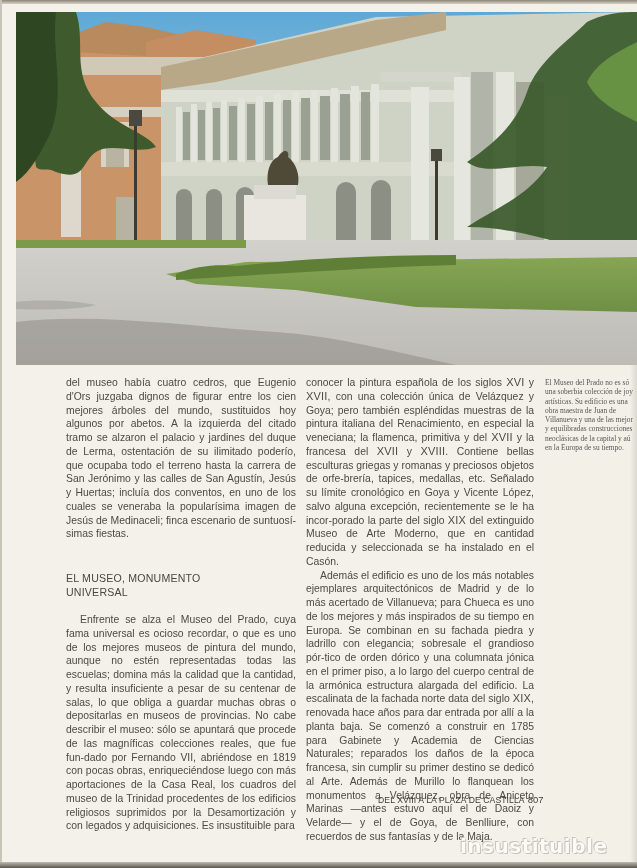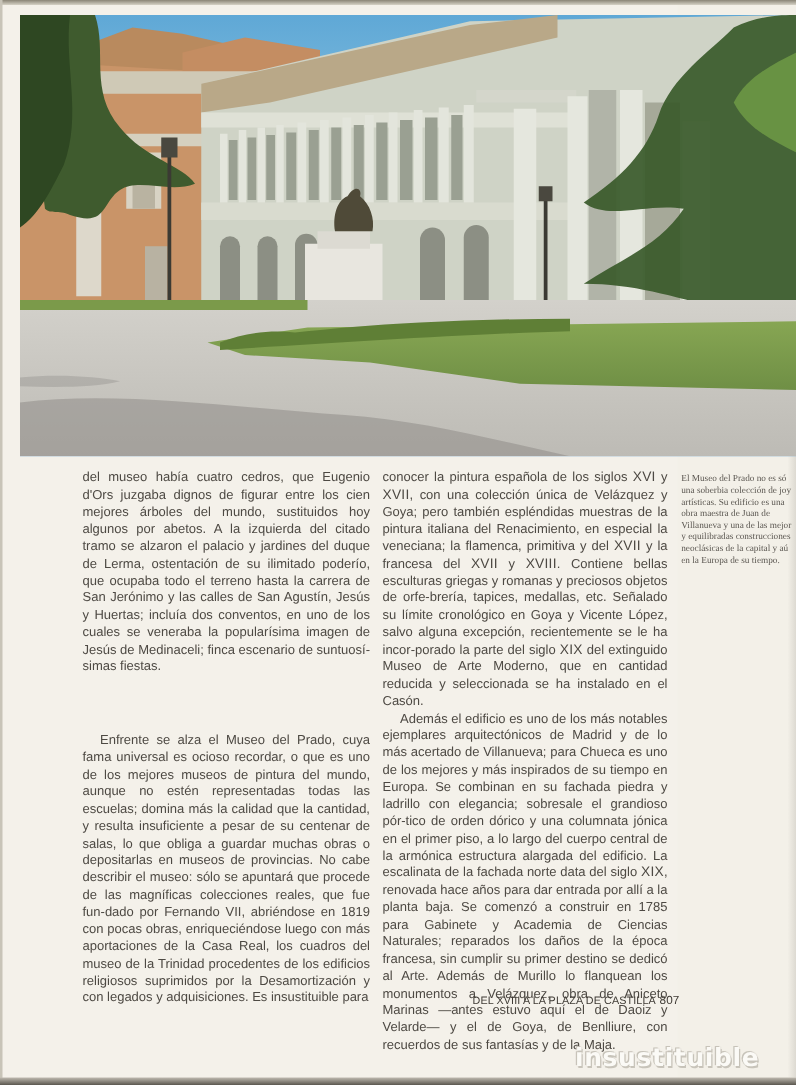--- a/index.html
+++ b/index.html
@@ -190,20 +190,24 @@
       <rect x="0" y="228" width="230" height="8" fill="#7b9a4a"></rect>
 
       <path d="M0,310 c80,-10 180,5 260,10 c60,4 120,20 180,33 H0z" fill="#8f8d89" opacity="0.55"></path>
       <path d="M0,290 c30,-3 60,-1 80,3 c-20,5 -50,5 -80,4z" fill="#9b9995" opacity="0.5"></path>
     </svg>
   </div>
 
   <div class="col col1">
     <p>del museo había cuatro cedros, que Eugenio d'Ors juzgaba dignos de figurar entre los cien mejores árboles del mundo, sustituidos hoy algunos por abetos. A la izquierda del citado tramo se alzaron el palacio y jardines del duque de Lerma, ostentación de su ilimitado poderío, que ocupaba todo el terreno hasta la carrera de San Jerónimo y las calles de San Agustín, Jesús y Huertas; incluía dos conventos, en uno de los cuales se veneraba la popularísima imagen de Jesús de Medinaceli; finca escenario de suntuosí-simas fiestas.</p>
     <div style="height:31px"></div>
+    <h2 class="heading">
+      <span>EL MUSEO, MONUMENTO</span><br>
+      <span>UNIVERSAL</span>
+    </h2>
     <div style="height:14px"></div>
     <p class="indent">Enfrente se alza el Museo del Prado, cuya fama universal es ocioso recordar, o que es uno de los mejores museos de pintura del mundo, aunque no estén representadas todas las escuelas; domina más la calidad que la cantidad, y resulta insuficiente a pesar de su centenar de salas, lo que obliga a guardar muchas obras o depositarlas en museos de provincias. No cabe describir el museo: sólo se apuntará que procede de las magníficas colecciones reales, que fue fun-dado por Fernando VII, abriéndose en 1819 con pocas obras, enriqueciéndose luego con más aportaciones de la Casa Real, los cuadros del museo de la Trinidad procedentes de los edificios religiosos suprimidos por la Desamortización y con legados y adquisiciones. Es insustituible para</p>
   </div>
 
   <div class="col col2">
     <p><span>conocer la pintura española de los siglos </span><span class="sc">XVI</span><span> y </span><span class="sc">XVII</span><span>, con una colección única de Velázquez y Goya; pero también espléndidas muestras de la pintura italiana del Renacimiento, en especial la veneciana; la flamenca, primitiva y del </span><span class="sc">XVII</span><span> y la francesa del </span><span class="sc">XVII</span><span> y </span><span class="sc">XVIII</span><span>. Contiene bellas esculturas griegas y romanas y preciosos objetos de orfe-brería, tapices, medallas, etc. Señalado su límite cronológico en Goya y Vicente López, salvo alguna excepción, recientemente se le ha incor-porado la parte del siglo </span><span class="sc">XIX</span><span> del extinguido Museo de Arte Moderno, que en cantidad reducida y seleccionada se ha instalado en el Casón.</span></p>
     <p class="indent"><span>Además el edificio es uno de los más notables ejemplares arquitectónicos de Madrid y de lo más acertado de Villanueva; para Chueca es uno de los mejores y más inspirados de su tiempo en Europa. Se combinan en su fachada piedra y ladrillo con elegancia; sobresale el grandioso pór-tico de orden dórico y una columnata jónica en el primer piso, a lo largo del cuerpo central de la armónica estructura alargada del edificio. La escalinata de la fachada norte data del siglo </span><span class="sc">XIX</span><span>, renovada hace años para dar entrada por allí a la planta baja. Se comenzó a construir en 1785 para Gabinete y Academia de Ciencias Naturales; reparados los daños de la época francesa, sin cumplir su primer destino se dedicó al Arte. Además de Murillo lo flanquean los monumentos a Velázquez, obra de Aniceto Marinas —antes estuvo aquí el de Daoiz y Velarde— y el de Goya, de Benlliure, con recuerdos de sus fantasías y de la Maja.</span></p>
   </div>
 
   <div class="caption">

